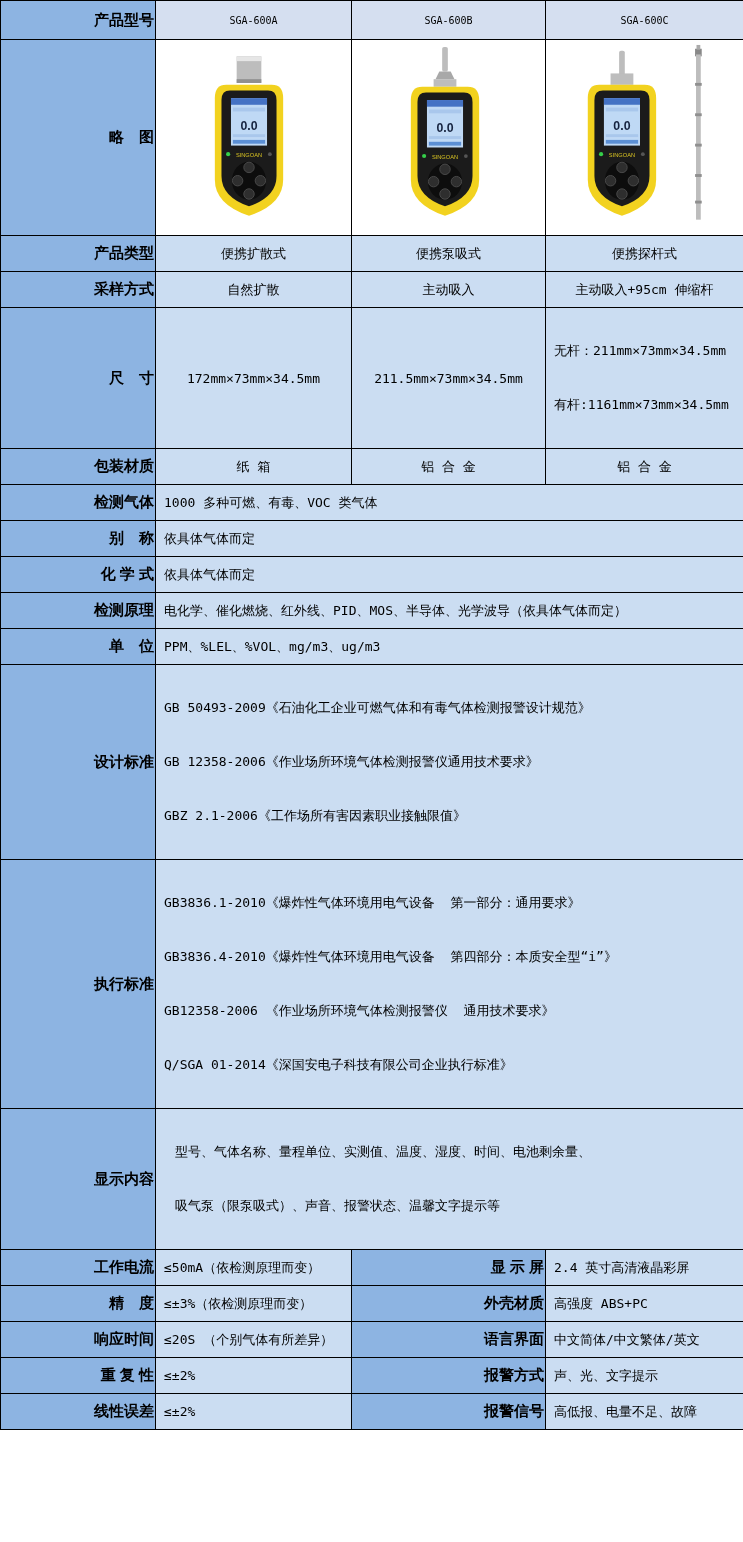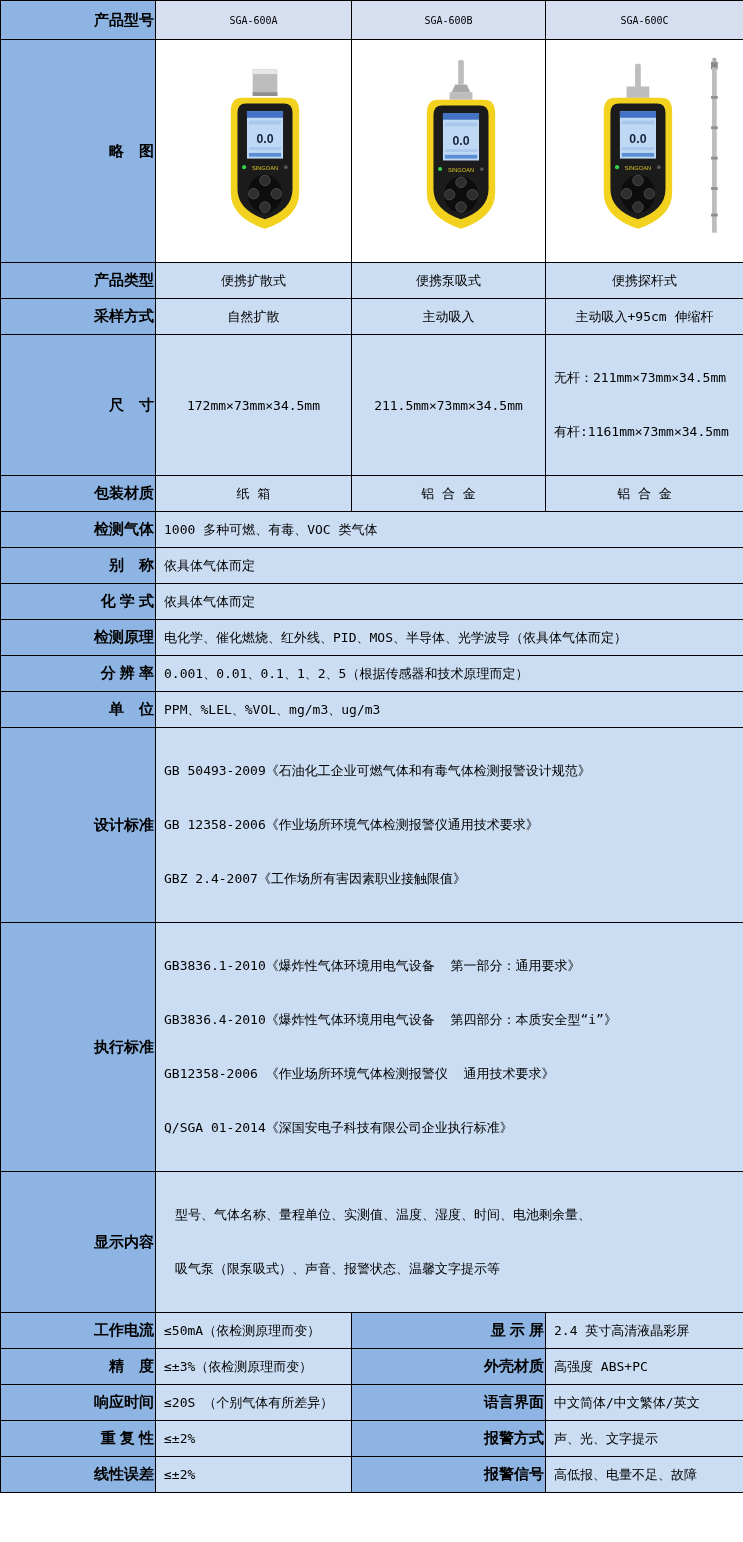--- a/index.html
+++ b/index.html
@@ -6,21 +6,21 @@
   body{font-family:"Liberation Sans","DejaVu Sans",sans-serif;color:#000;}
   .wrap{width:743px;}
   table{border-collapse:collapse;table-layout:fixed;width:743px;border:1px solid var(--border,#000);}
   td{border:1px solid var(--border,#000);overflow:hidden;vertical-align:middle;box-sizing:border-box;}
   .lbl{background:var(--label-bg,#8DB4E2);font-weight:bold;text-align:right;font-size:15px;white-space:pre-wrap;}
   .hdr{background:var(--header-bg,#D5DFF0);text-align:center;font-size:10px;
        font-family:"DejaVu Sans Mono","DejaVu Sans",sans-serif;}
   .val{background:var(--value-bg,#CBDDF2);font-size:13px;padding:1px 8px;white-space:pre-wrap;
        font-family:"DejaVu Sans Mono","DejaVu Sans",sans-serif;}
   .val.center{text-align:center;padding:1px 18px;}
-  .img-cell{background:var(--image-bg,#FFFFFF);text-align:left;padding:16px;}
+  .img-cell{background:var(--image-bg,#FFFFFF);text-align:left;padding:0;}
   .line{line-height:24px;}
   .r-head td{height:39px;}
   .r-img td{height:196px;}
   .r-s td{height:36px;}
   .r-size td{height:49px;}
   .r-design td{height:78px;}
   .r-exec td{height:97px;}
   .r-disp td{height:52px;padding-left:19px;}
   .r-dual td{height:36px;}
   svg{display:inline-block;vertical-align:middle;}
@@ -165,33 +165,29 @@
 </tr>
 <tr class="r-s">
   <td class="lbl">化 学 式</td>
   <td class="val" colspan="3">依具体气体而定</td>
 </tr>
 <tr class="r-s">
   <td class="lbl">检测原理</td>
   <td class="val" colspan="3">电化学、催化燃烧、红外线、PID、MOS、半导体、光学波导（依具体气体而定）</td>
 </tr>
 <tr class="r-s">
-  <td class="lbl">分 辨 率</td>
-  <td class="val" colspan="3">0.001、0.01、0.1、1、2、5（根据传感器和技术原理而定）</td>
-</tr>
-<tr class="r-s">
   <td class="lbl">单　位</td>
   <td class="val" colspan="3">PPM、%LEL、%VOL、mg/m3、ug/m3</td>
 </tr>
 <tr class="r-design">
   <td class="lbl">设计标准</td>
   <td class="val" colspan="3">
     <div class="line">GB 50493-2009《石油化工企业可燃气体和有毒气体检测报警设计规范》</div>
     <div class="line">GB 12358-2006《作业场所环境气体检测报警仪通用技术要求》</div>
-    <div class="line">GBZ 2.4-2007《工作场所有害因素职业接触限值》</div>
+    <div class="line">GBZ 2.1-2006《工作场所有害因素职业接触限值》</div>
   </td>
 </tr>
 <tr class="r-exec">
   <td class="lbl">执行标准</td>
   <td class="val" colspan="3">
     <div class="line">GB3836.1-2010《爆炸性气体环境用电气设备  第一部分：通用要求》</div>
     <div class="line">GB3836.4-2010《爆炸性气体环境用电气设备  第四部分：本质安全型“i”》</div>
     <div class="line">GB12358-2006 《作业场所环境气体检测报警仪  通用技术要求》</div>
     <div class="line">Q/SGA 01-2014《深国安电子科技有限公司企业执行标准》</div>
   </td>

